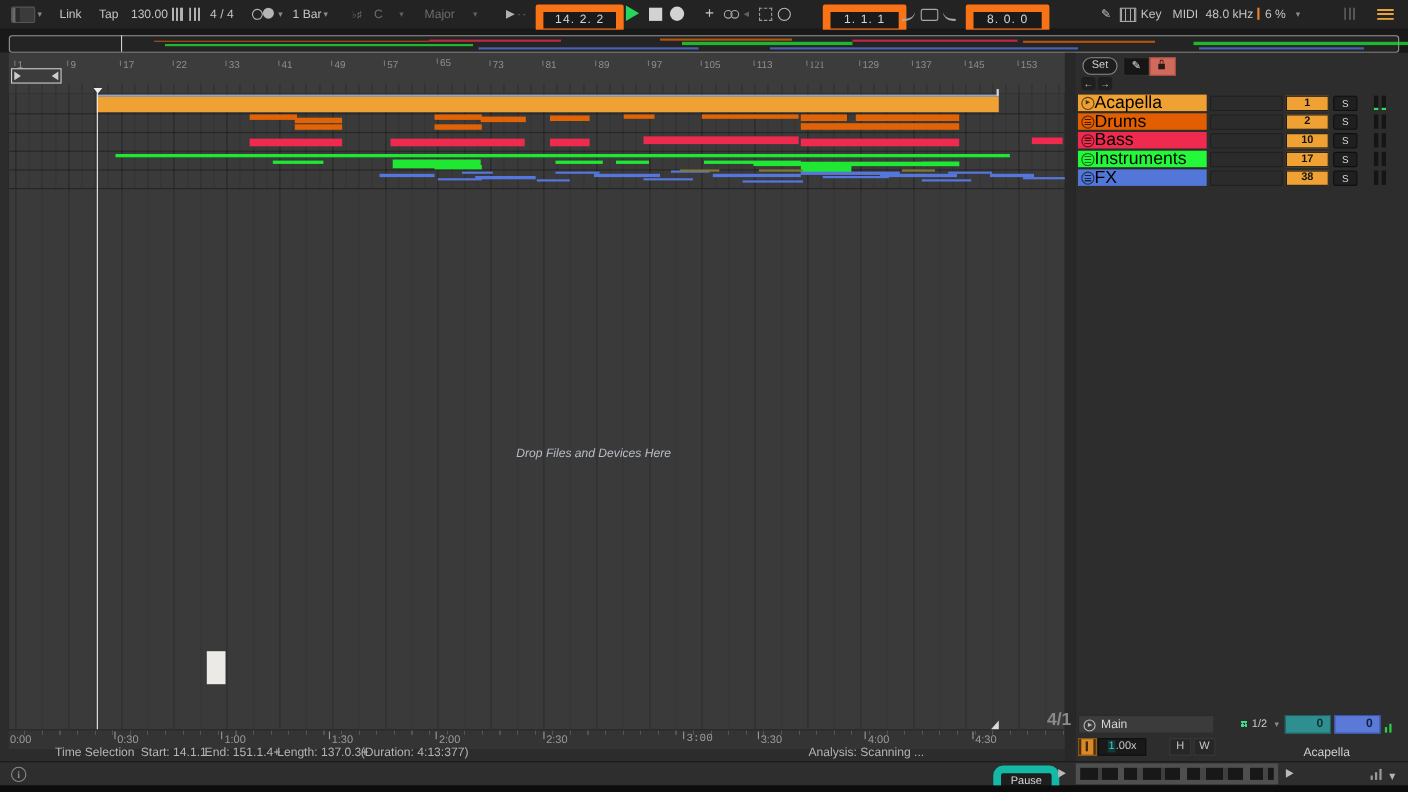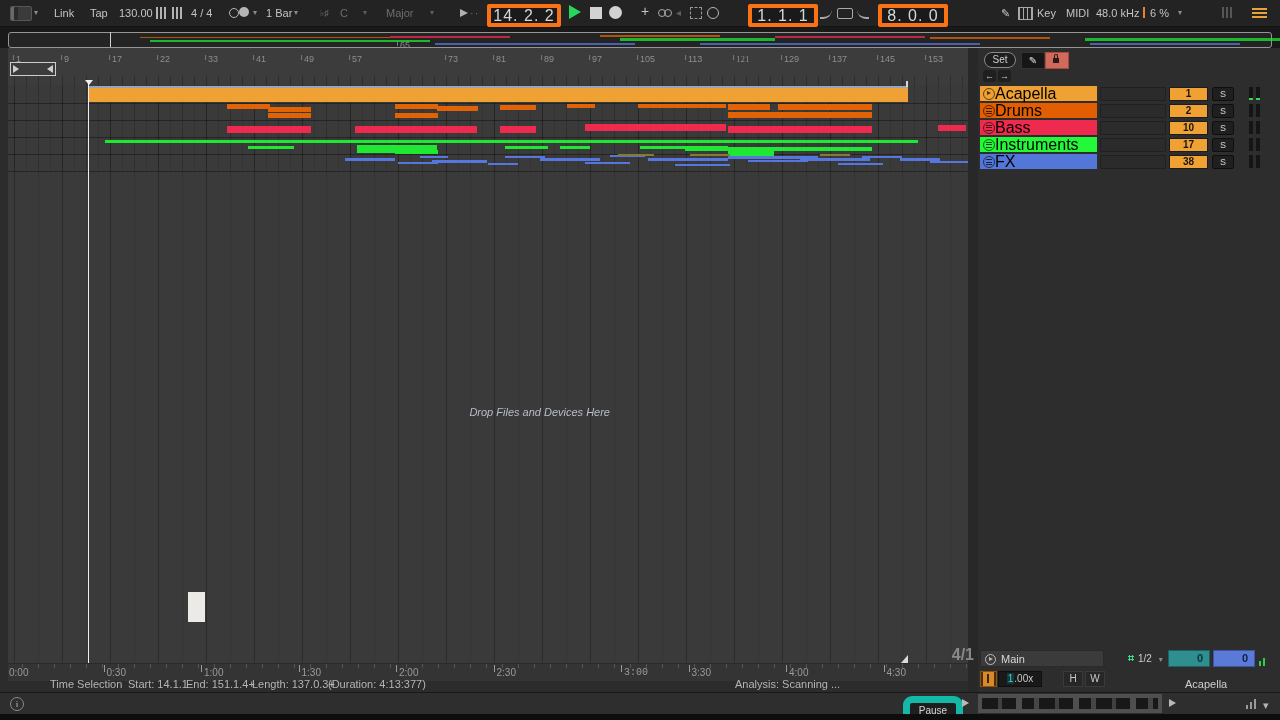--- a/index.html
+++ b/index.html
@@ -4,22 +4,22 @@
 <style>
   html,body{margin:0;padding:0;background:#101010;}
   #app{position:relative;width:1280px;height:720px;overflow:hidden;
        font-family:"Liberation Sans",sans-serif;background:#1c1c1c;
        -webkit-font-smoothing:antialiased;user-select:none;}
   .abs{position:absolute;}
   
   #toolbar{left:0;top:0;width:1280px;height:26px;background:#232323;border-bottom:1px solid #141414;}
   .tb{position:absolute;color:#c4c4c4;font-size:11px;line-height:16px;top:5px;white-space:nowrap;}
   .tb.dim{color:#6d6d6d;}
-  .tb-box{position:absolute;top:4px;background:#1a1a1a;border:4px solid #f97316;border-radius:2px;
-          color:#d6d6d6;font-size:16px;line-height:15px;text-align:center;letter-spacing:1px;}
+  .tb-box{position:absolute;top:4px;background:#1a1a1a;border:7px solid #f97316;border-radius:2px;
+          color:#d6d6d6;font-size:11px;line-height:15px;text-align:center;letter-spacing:1px;}
   .caret{font-size:8px;color:#8b8b8b;}
   .icon-view{position:absolute;left:10px;top:6px;width:20px;height:13px;background:#3b3b3b;border:1px solid #565656;border-radius:2px;
              box-shadow:inset 3px 0 0 #6a6a6a, inset 7px 0 0 #2a2a2a;}
   .icon-metro-bars{position:absolute;top:7px;width:11px;height:12px;
       background:repeating-linear-gradient(90deg,#b2b2b2 0 2px,transparent 2px 4px);}
   .icon-circle-o{position:absolute;top:8px;width:8px;height:8px;border:1.5px solid #b5b5b5;border-radius:50%;}
   .icon-circle-f{position:absolute;top:8px;width:10px;height:10px;background:#b5b5b5;border-radius:50%;}
   .icon-follow{position:absolute;top:9px;width:0;height:0;border-left:8px solid #b0b0b0;border-top:4px solid transparent;border-bottom:4px solid transparent;}
   .icon-play{position:absolute;top:5px;width:0;height:0;border-left:12px solid #27d75c;border-top:7px solid transparent;border-bottom:7px solid transparent;}
   .icon-stop{position:absolute;top:7px;width:12px;height:12px;background:#d2d2d2;}
@@ -200,21 +200,21 @@
   <div id="ruler" class="abs"></div>
   <div id="bar-labels">
       <div class="bar-label" style="position: absolute; left: 16px; top: 54px; font-size: 9px; color: rgb(142, 142, 142);">1</div>
       <div class="bar-label" style="position: absolute; left: 64px; top: 54px; font-size: 9px; color: rgb(142, 142, 142);">9</div>
       <div class="bar-label" style="position: absolute; left: 112px; top: 54px; font-size: 9px; color: rgb(142, 142, 142);">17</div>
       <div class="bar-label" style="position: absolute; left: 160px; top: 54px; font-size: 9px; color: rgb(142, 142, 142);">22</div>
       <div class="bar-label" style="position: absolute; left: 208px; top: 54px; font-size: 9px; color: rgb(142, 142, 142);">33</div>
       <div class="bar-label" style="position: absolute; left: 256px; top: 54px; font-size: 9px; color: rgb(142, 142, 142);">41</div>
       <div class="bar-label" style="position: absolute; left: 304px; top: 54px; font-size: 9px; color: rgb(142, 142, 142);">49</div>
       <div class="bar-label" style="position: absolute; left: 352px; top: 54px; font-size: 9px; color: rgb(142, 142, 142);">57</div>
-      <div class="bar-label" style="position: absolute; left: 400px; top: 40px; font-size: 9px; color: rgb(142, 142, 142);">65</div>
+      <div class="bar-label" style="position: absolute; left: 400px; top: 52px; font-size: 9px; color: rgb(142, 142, 142);">65</div>
       <div class="bar-label" style="position: absolute; left: 448px; top: 54px; font-size: 9px; color: rgb(142, 142, 142);">73</div>
       <div class="bar-label" style="position: absolute; left: 496px; top: 54px; font-size: 9px; color: rgb(142, 142, 142);">81</div>
       <div class="bar-label" style="position: absolute; left: 544px; top: 54px; font-size: 9px; color: rgb(142, 142, 142);">89</div>
       <div class="bar-label" style="position: absolute; left: 592px; top: 54px; font-size: 9px; color: rgb(142, 142, 142);">97</div>
       <div class="bar-label" style="position: absolute; left: 640px; top: 54px; font-size: 9px; color: rgb(142, 142, 142);">105</div>
       <div class="bar-label" style="position: absolute; left: 688px; top: 54px; font-size: 9px; color: rgb(142, 142, 142);">113</div>
       <div class="bar-label" style="position: absolute; left: 736px; top: 54px; font-size: 9px; color: rgb(142, 142, 142); font-family: Liberation Serif, serif;">121</div>
       <div class="bar-label" style="position: absolute; left: 784px; top: 54px; font-size: 9px; color: rgb(142, 142, 142);">129</div>
       <div class="bar-label" style="position: absolute; left: 832px; top: 54px; font-size: 9px; color: rgb(142, 142, 142);">137</div>
       <div class="bar-label" style="position: absolute; left: 880px; top: 54px; font-size: 9px; color: rgb(142, 142, 142);">145</div>

